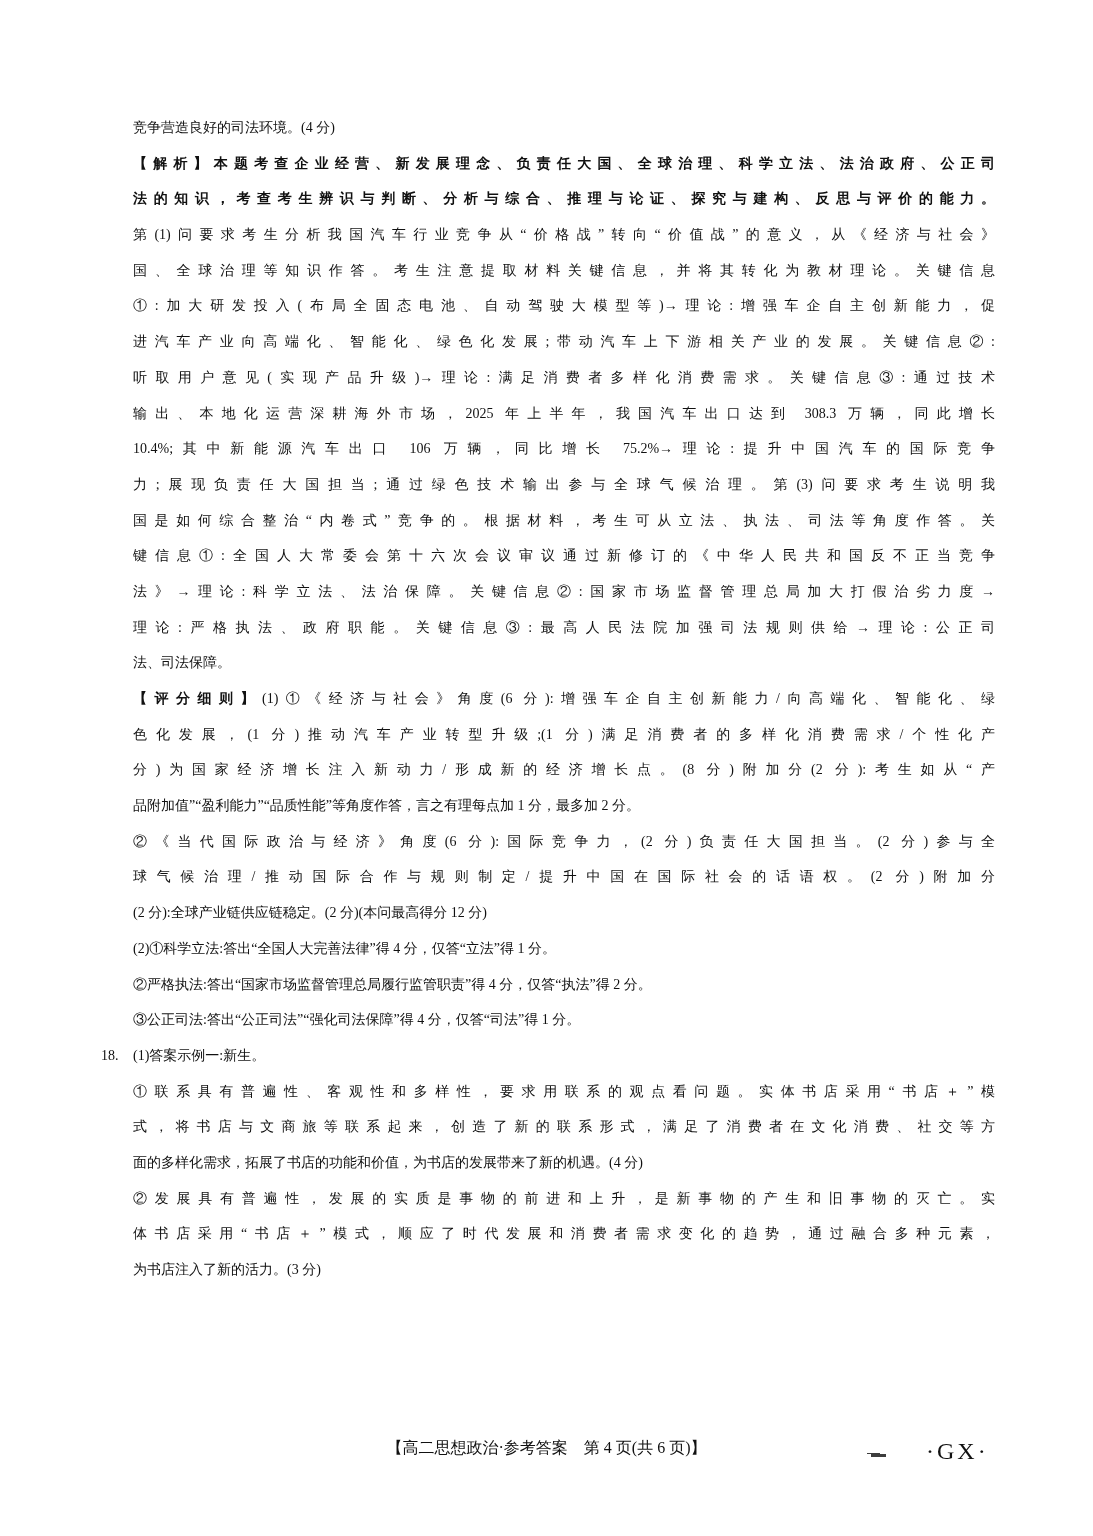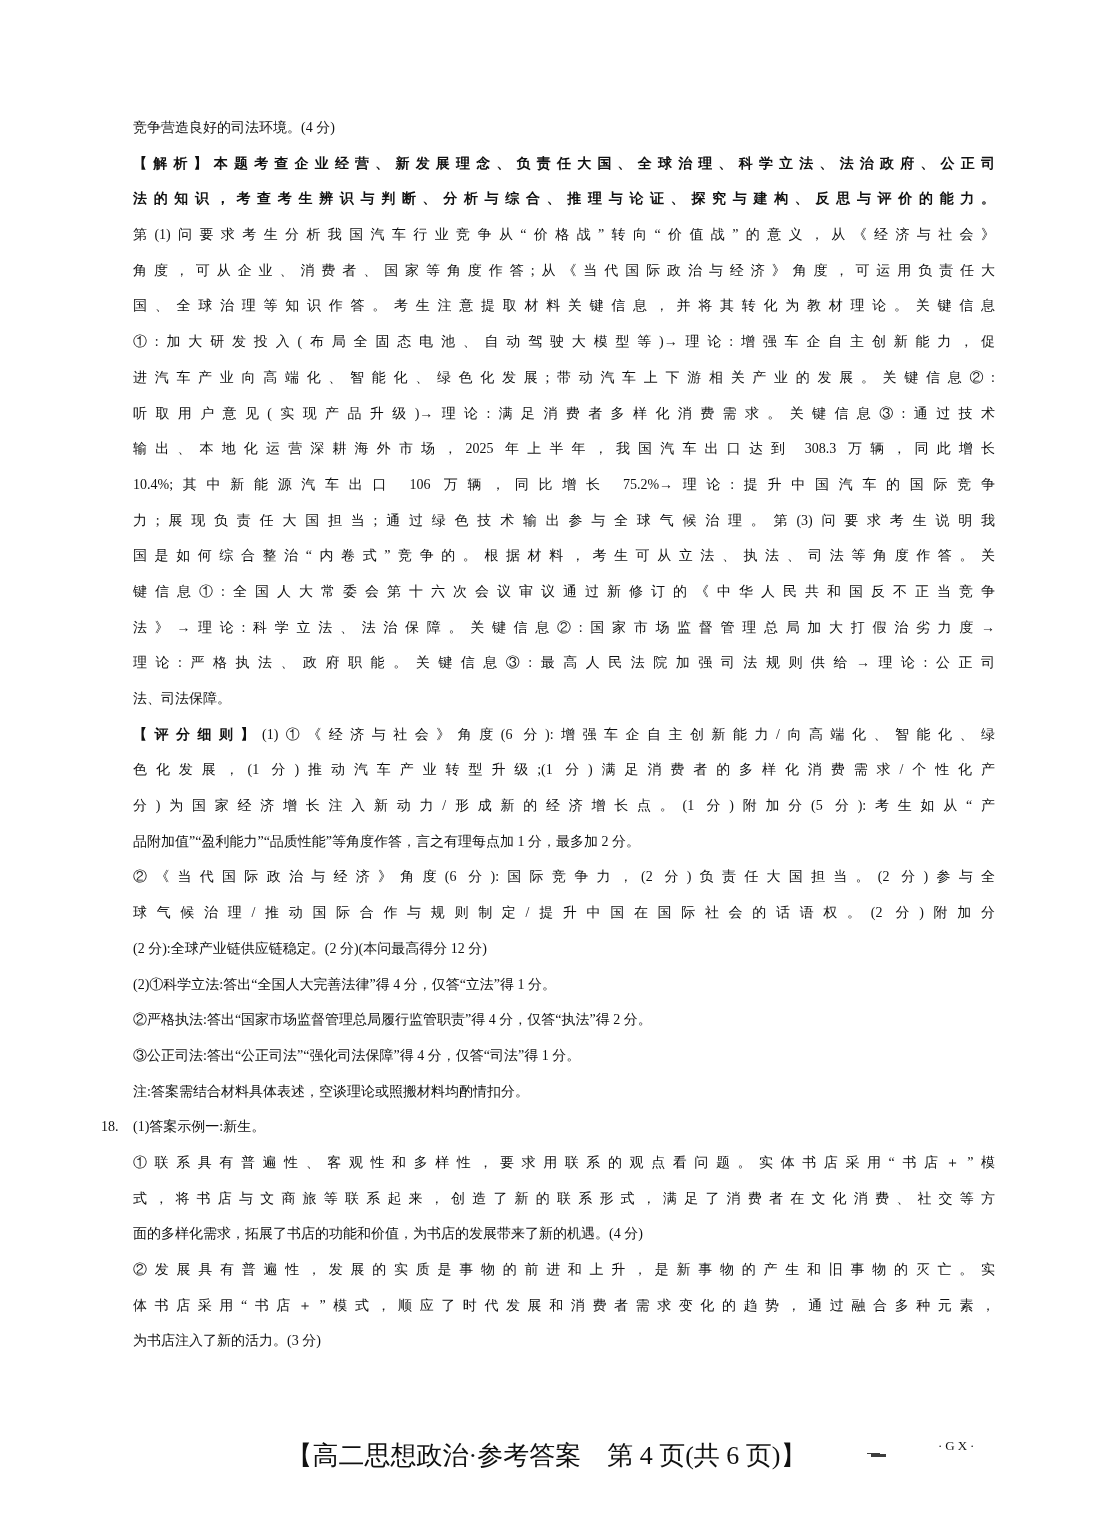--- a/index.html
+++ b/index.html
@@ -33,71 +33,68 @@
   .line.bold { font-weight:bold; }
   .line b { font-weight:bold; }
   .marker {
     position:absolute;
     left:-32px; top:0;text-align:center;
   }
   .footer-center {
     position:absolute;
     top:1438px; left:0; width:100%;
     text-align:center;
-    font-size:26px;
+    font-size:16px;
   }
   .footer-code {
     position:absolute;
     top:1438px; left:926px;
-    font-size:13px;
+    font-size:24px;
     letter-spacing:3px;
-    margin-left:12px;
   }
   .print-artifact {
     position:absolute;
     left:871px; top:1454px;
     width:15px; height:3px;
     background:#3d3d3d;
     box-shadow:-5px -2px 0 -1px #3d3d3d;
   }
 </style>
 </head>
 <body>
 
 <div class="page">
 
   <main class="text-block">
       <div class="line">竞争营造良好的司法环境。(4 分)</div>
       <div class="line full bold">【解析】本题考查企业经营、新发展理念、负责任大国、全球治理、科学立法、法治政府、公正司</div>
       <div class="line full bold">法的知识，考查考生辨识与判断、分析与综合、推理与论证、探究与建构、反思与评价的能力。</div>
       <div class="line full">第(1)问要求考生分析我国汽车行业竞争从“价格战”转向“价值战”的意义，从《经济与社会》</div>
-      <div class="line full">角度，可从企业、消费者、国家等角度作答;从《当代国际政治与经济》角度，可运用负责任大</div>
       <div class="line full">国、全球治理等知识作答。考生注意提取材料关键信息，并将其转化为教材理论。关键信息</div>
       <div class="line full">①:加大研发投入(布局全固态电池、自动驾驶大模型等)→理论:增强车企自主创新能力，促</div>
       <div class="line full">进汽车产业向高端化、智能化、绿色化发展;带动汽车上下游相关产业的发展。关键信息②:</div>
       <div class="line full">听取用户意见(实现产品升级)→理论:满足消费者多样化消费需求。关键信息③:通过技术</div>
       <div class="line full">输出、本地化运营深耕海外市场，2025 年上半年，我国汽车出口达到 308.3 万辆，同此增长</div>
       <div class="line full">10.4%;其中新能源汽车出口 106 万辆，同比增长 75.2%→理论:提升中国汽车的国际竞争</div>
       <div class="line full">力;展现负责任大国担当;通过绿色技术输出参与全球气候治理。第(3)问要求考生说明我</div>
       <div class="line full">国是如何综合整治“内卷式”竞争的。根据材料，考生可从立法、执法、司法等角度作答。关</div>
       <div class="line full">键信息①:全国人大常委会第十六次会议审议通过新修订的《中华人民共和国反不正当竞争</div>
       <div class="line full">法》→理论:科学立法、法治保障。关键信息②:国家市场监督管理总局加大打假治劣力度→</div>
       <div class="line full">理论:严格执法、政府职能。关键信息③:最高人民法院加强司法规则供给→理论:公正司</div>
       <div class="line">法、司法保障。</div>
       <div class="line full"><b>【评分细则】</b>(1)①《经济与社会》角度(6 分):增强车企自主创新能力/向高端化、智能化、绿</div>
       <div class="line full">色化发展，(1 分)推动汽车产业转型升级;(1 分)满足消费者的多样化消费需求/个性化产</div>
-      <div class="line full">分)为国家经济增长注入新动力/形成新的经济增长点。(1 分)附加分(5 分):考生如从“产</div>
+      <div class="line full">分)为国家经济增长注入新动力/形成新的经济增长点。(8 分)附加分(2 分):考生如从“产</div>
       <div class="line">品附加值”“盈利能力”“品质性能”等角度作答，言之有理每点加 1 分，最多加 2 分。</div>
       <div class="line full">②《当代国际政治与经济》角度(6 分):国际竞争力，(2 分)负责任大国担当。(2 分)参与全</div>
       <div class="line full">球气候治理/推动国际合作与规则制定/提升中国在国际社会的话语权。(2 分)附加分</div>
       <div class="line">(2 分):全球产业链供应链稳定。(2 分)(本问最高得分 12 分)</div>
       <div class="line">(2)①科学立法:答出“全国人大完善法律”得 4 分，仅答“立法”得 1 分。</div>
       <div class="line">②严格执法:答出“国家市场监督管理总局履行监管职责”得 4 分，仅答“执法”得 2 分。</div>
       <div class="line">③公正司法:答出“公正司法”“强化司法保障”得 4 分，仅答“司法”得 1 分。</div>
-      <div class="line">注:答案需结合材料具体表述，空谈理论或照搬材料均酌情扣分。</div>
       <div class="line"><span class="marker">18.</span>(1)答案示例一:新生。</div>
       <div class="line full">①联系具有普遍性、客观性和多样性，要求用联系的观点看问题。实体书店采用“书店＋”模</div>
       <div class="line full">式，将书店与文商旅等联系起来，创造了新的联系形式，满足了消费者在文化消费、社交等方</div>
       <div class="line">面的多样化需求，拓展了书店的功能和价值，为书店的发展带来了新的机遇。(4 分)</div>
       <div class="line full">②发展具有普遍性，发展的实质是事物的前进和上升，是新事物的产生和旧事物的灭亡。实</div>
       <div class="line full">体书店采用“书店＋”模式，顺应了时代发展和消费者需求变化的趋势，通过融合多种元素，</div>
       <div class="line">为书店注入了新的活力。(3 分)</div>
     </main>
 
   <div class="footer-center">【高二思想政治·参考答案　第 4 页(共 6 页)】</div>

